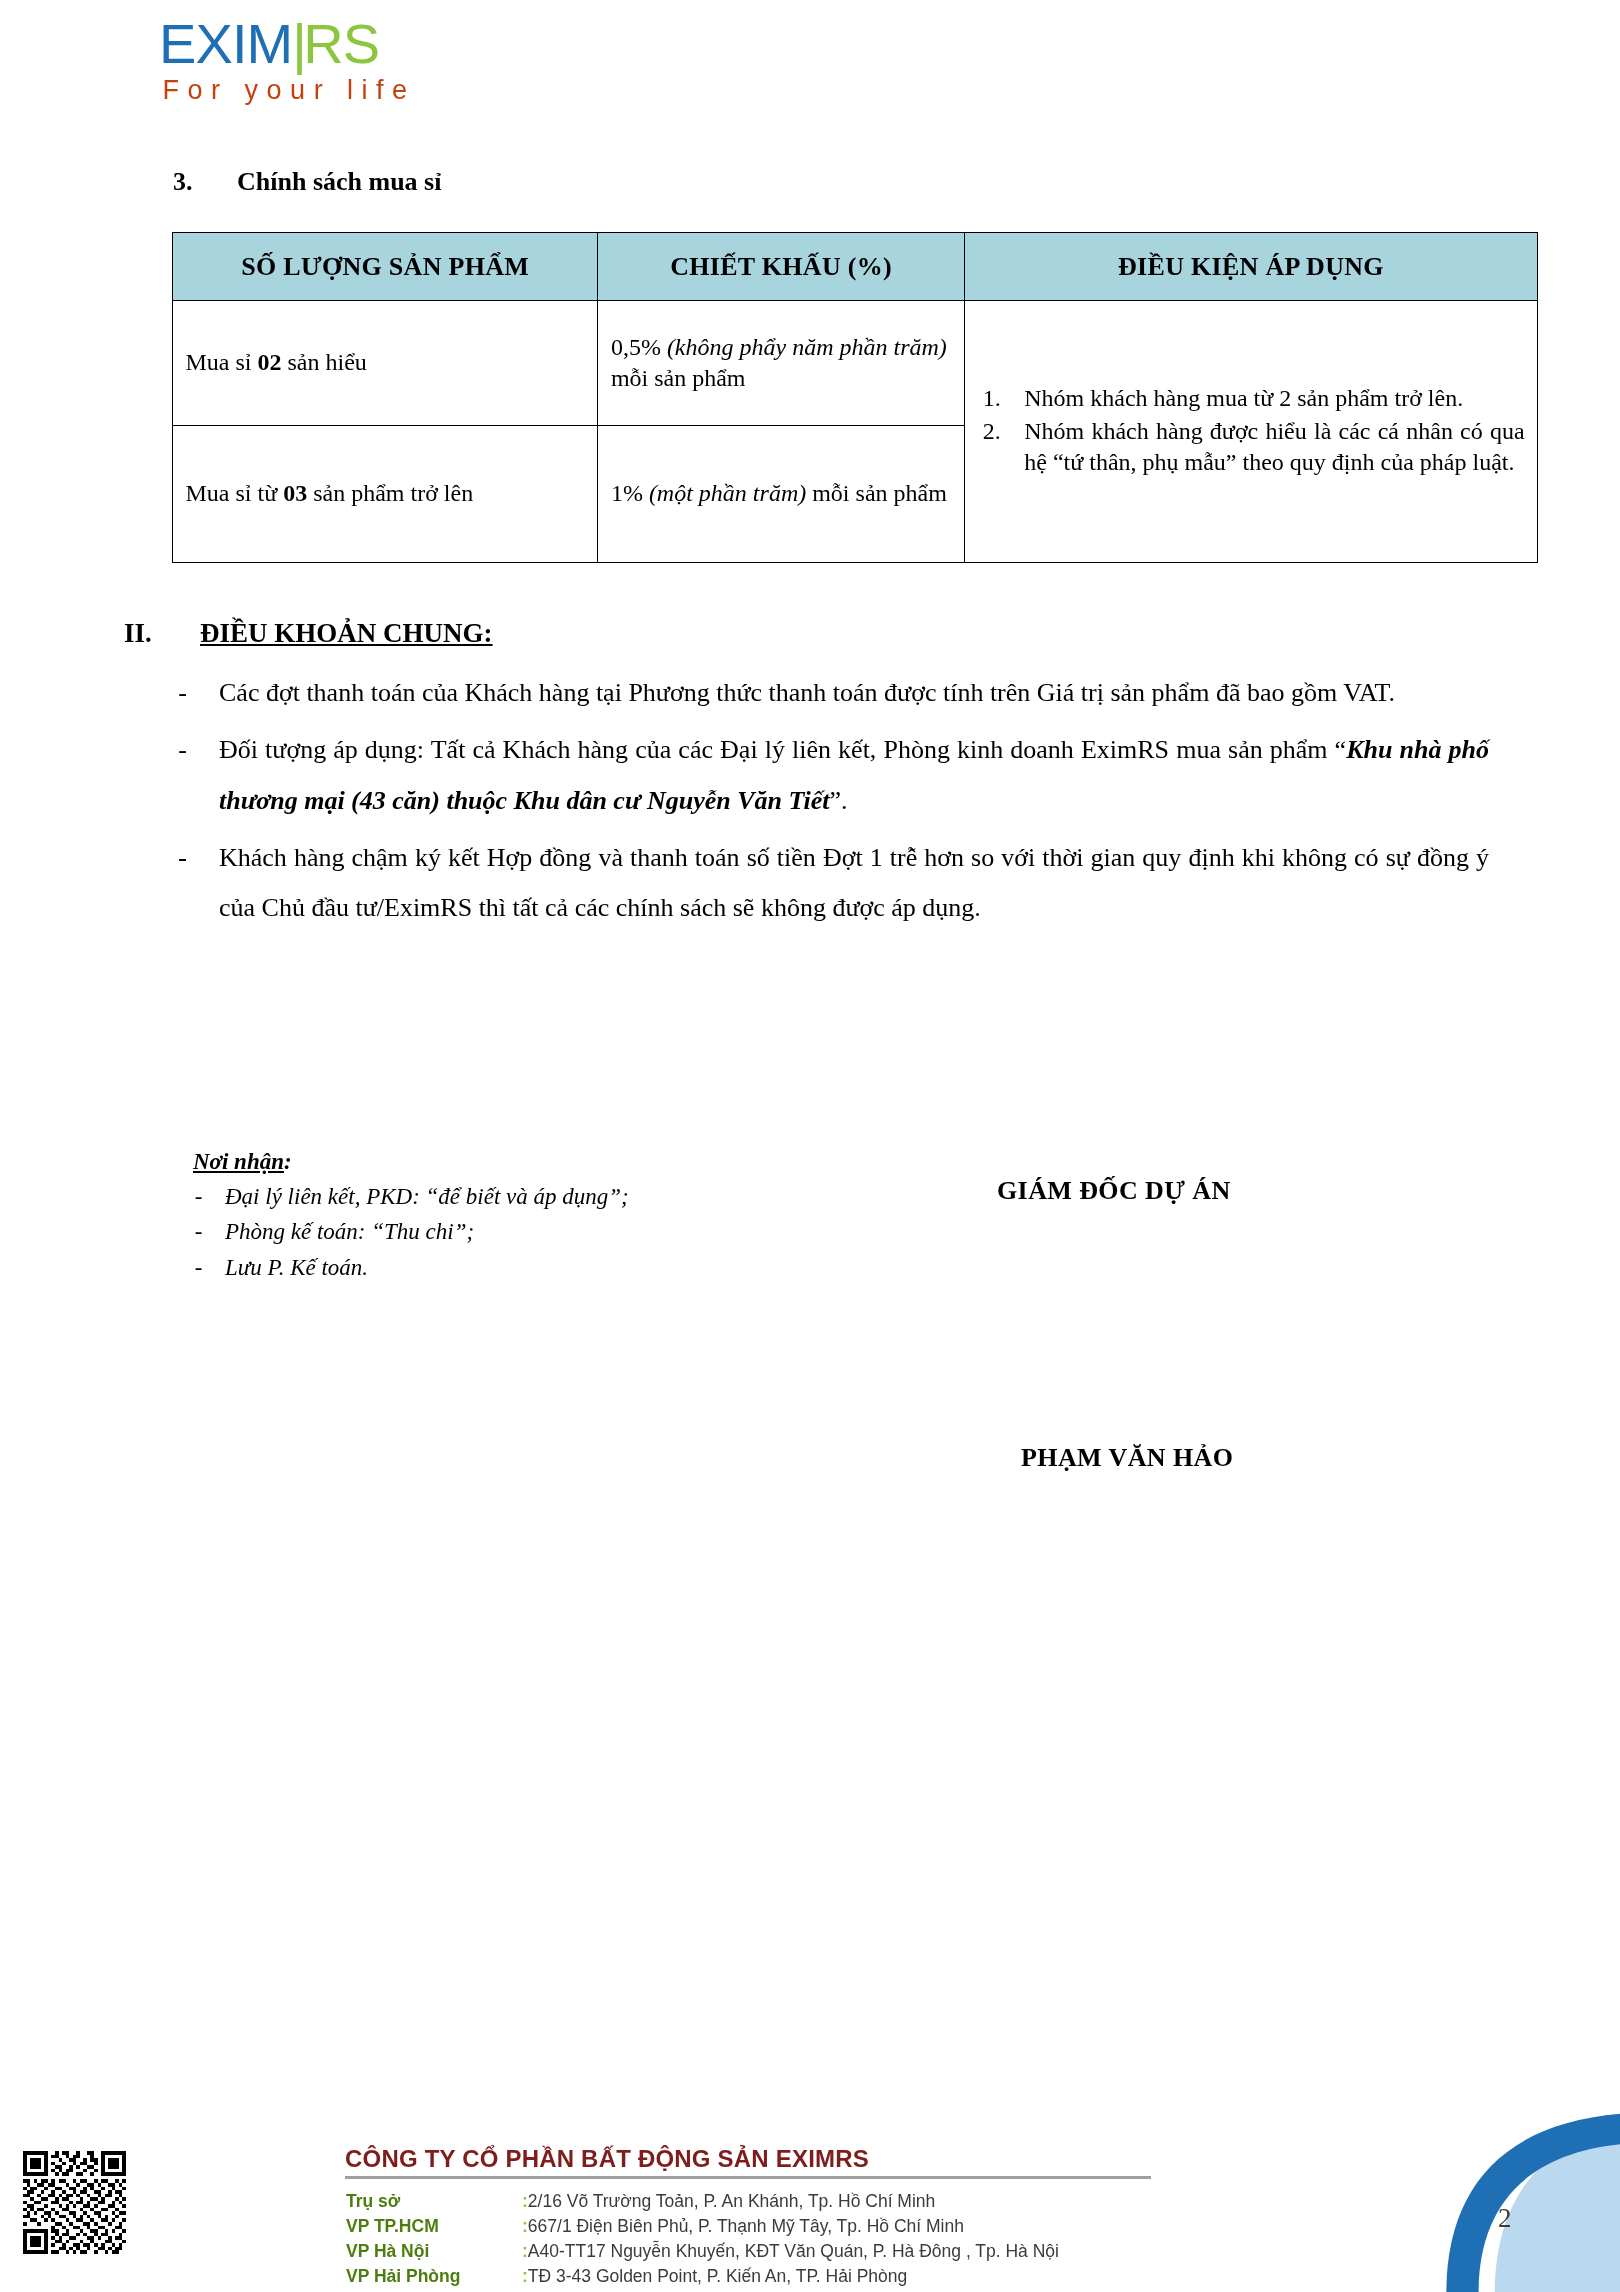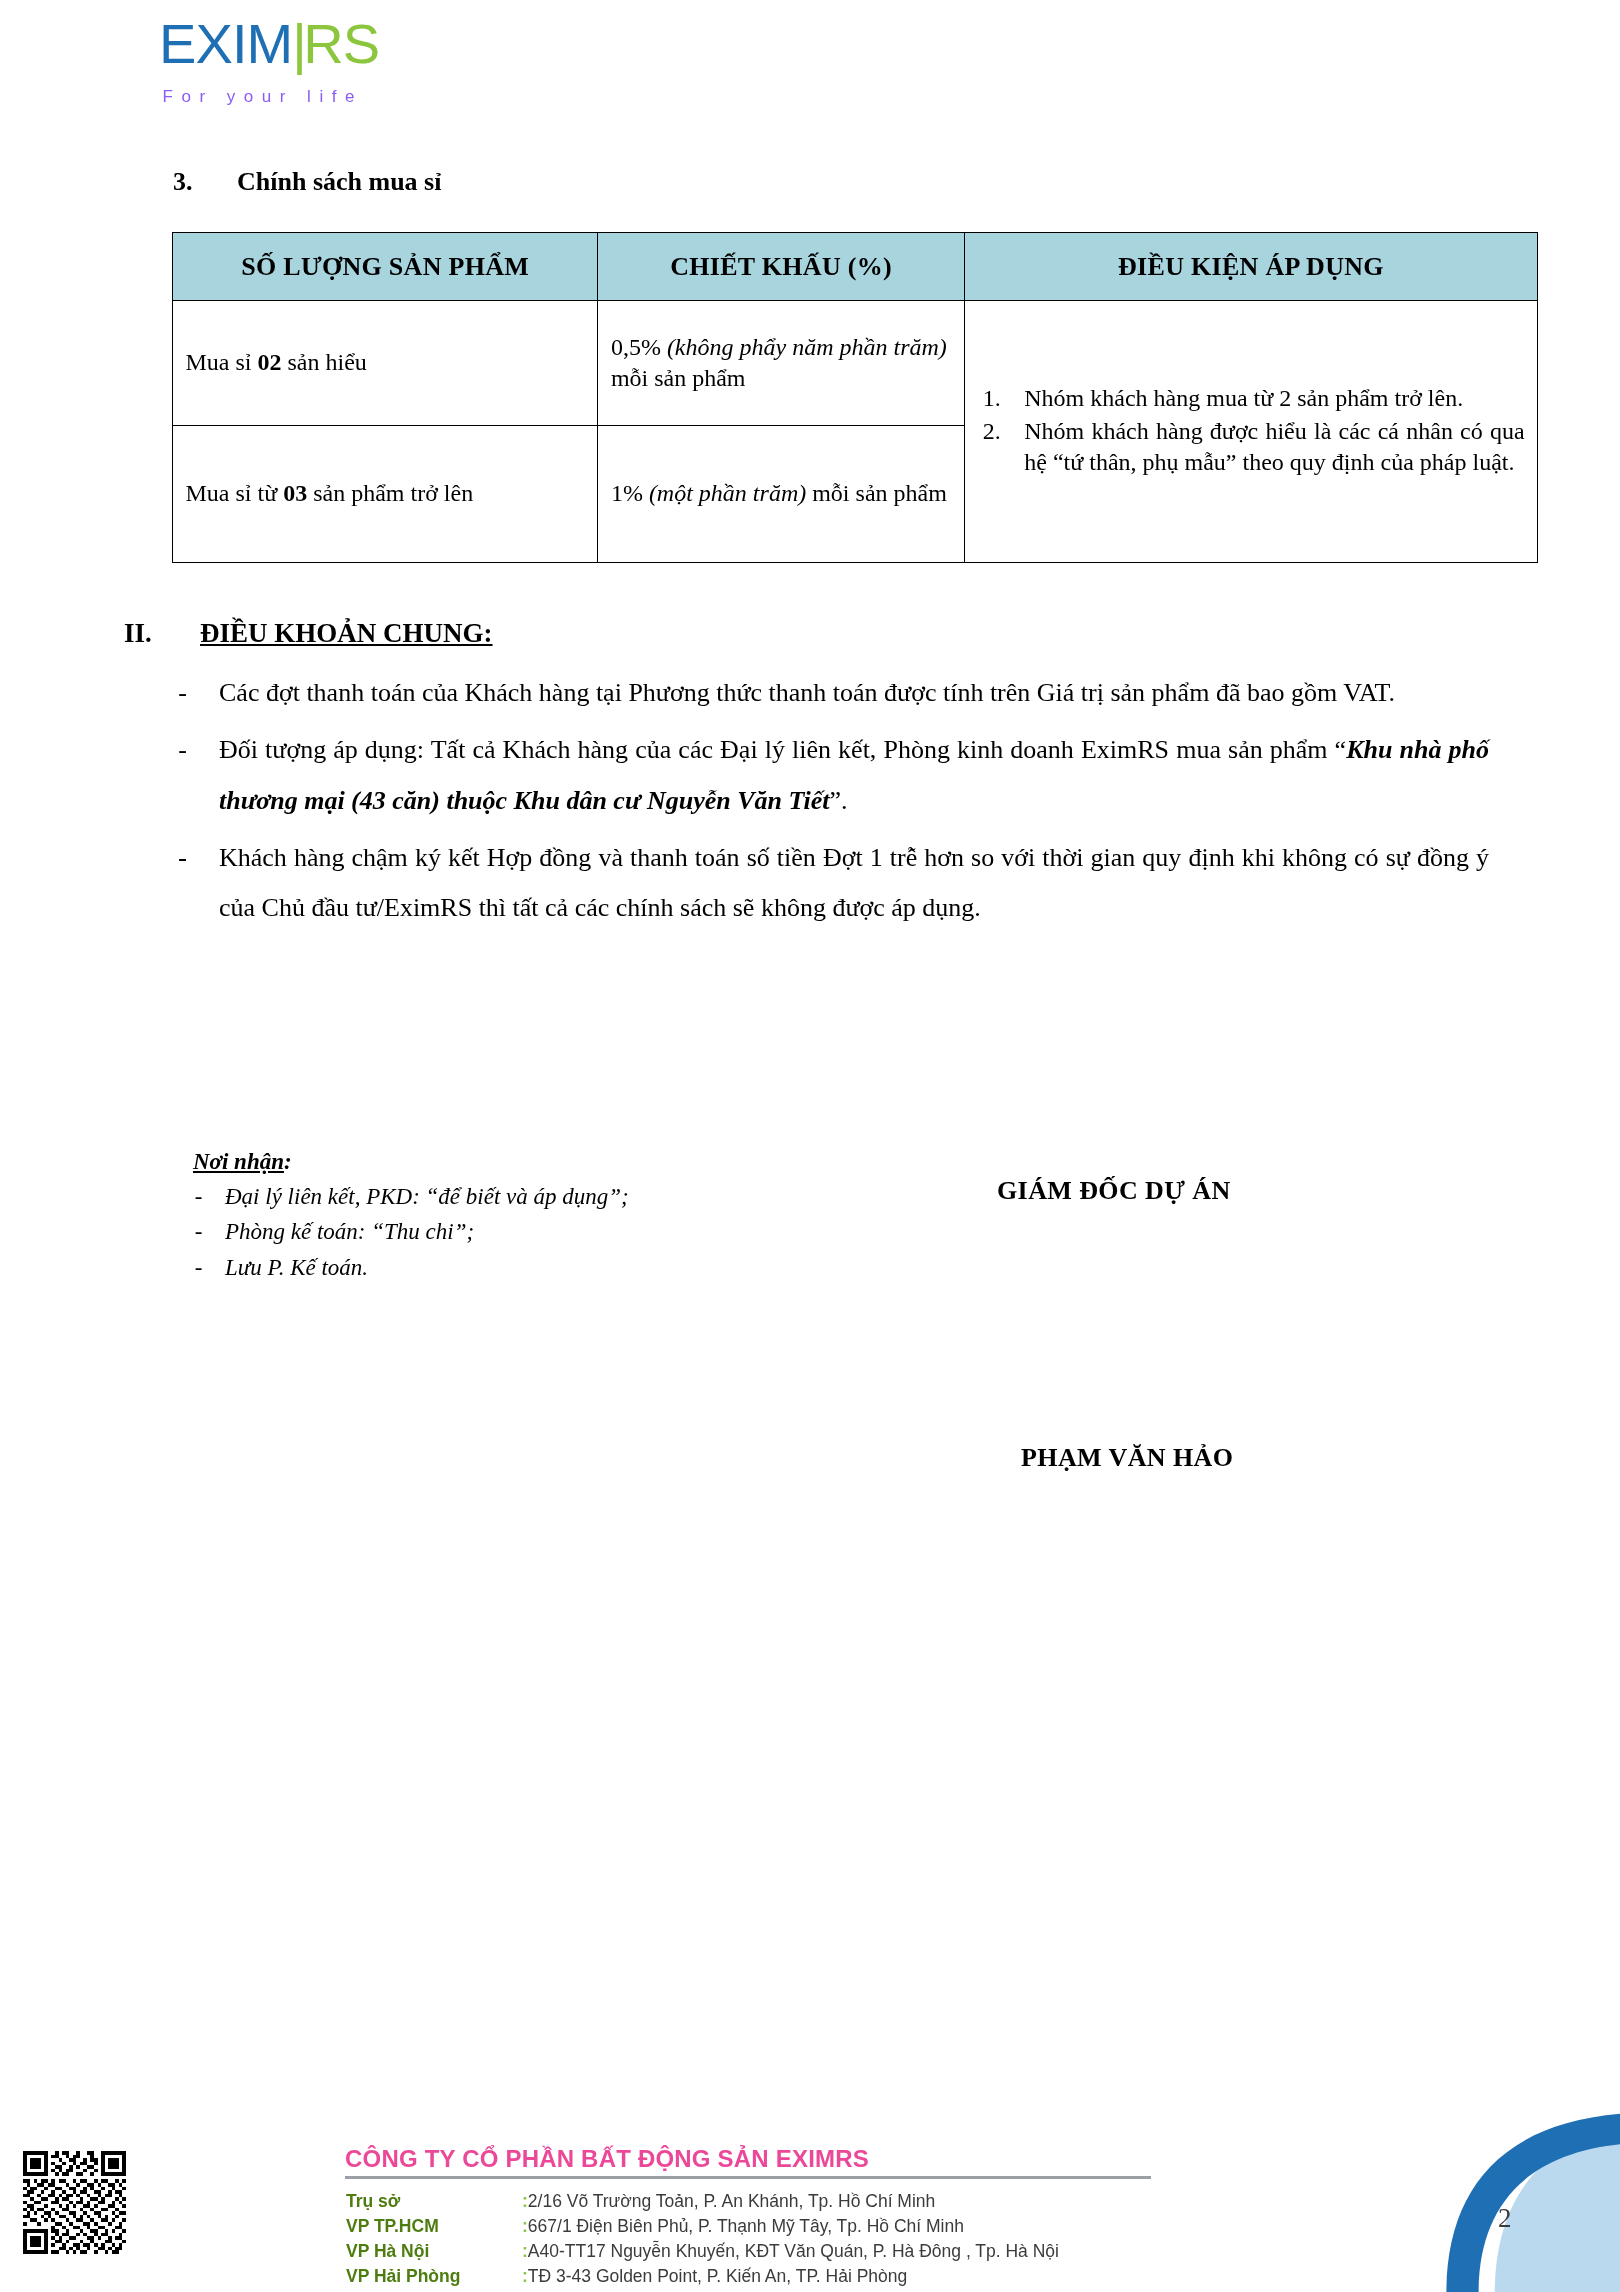--- a/index.html
+++ b/index.html
@@ -34,24 +34,24 @@
   }
   .logo-exim { color: #1F6FB5; }
   .logo-bar {
     display: inline-block;
     color: #8CC63E;
     letter-spacing: -3.6px;
   }
   .logo-rs { color: #8CC63E; }
   .logo-tag {
     font-family: "Liberation Sans", sans-serif;
-    font-size: 17px;
-    color: #8b5cf6;
+    font-size: 27px;
+    color: #c2410c;
     letter-spacing: 8.5px;
-    margin-top: 15px;
+    margin-top: 3px;
     margin-left: 3.6px;
     white-space: nowrap;
   }
 
   
   .sec3 {
     position: absolute;
     left: 173px;
     top: 167px;
     font-size: 26px;
@@ -210,21 +210,21 @@
     width: 103px;
     height: 103px;
   }
   .footer-company {
     position: absolute;
     left: 345px;
     top: 2145px;
     font-family: "Liberation Sans", sans-serif;
     font-weight: bold;
     font-size: 24px;
-    color: #ec4899;
+    color: #7f1d1d;
     letter-spacing: 0.2px;
     white-space: nowrap;
   }
   .footer-rule {
     position: absolute;
     left: 345px;
     top: 2176px;
     width: 806px;
     height: 2.7px;
     background: #9aa0a6;

